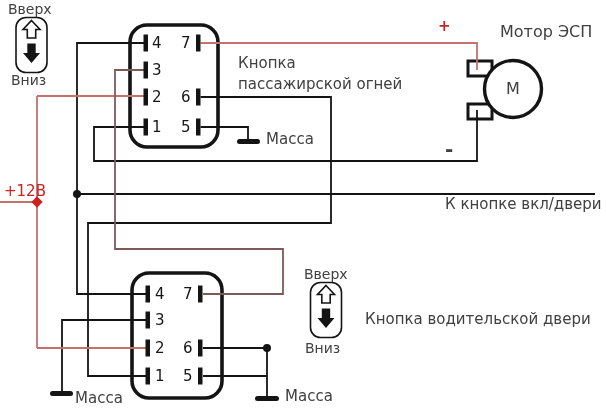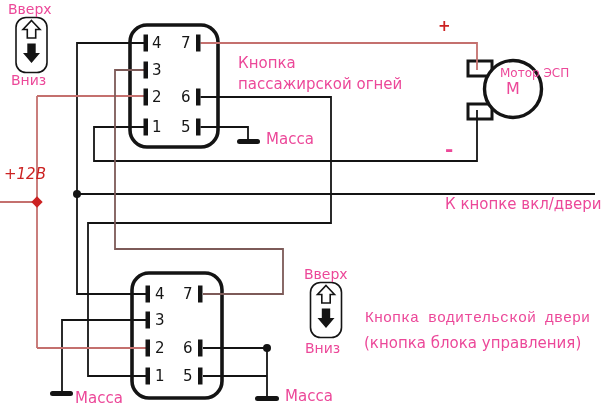--- a/index.html
+++ b/index.html
@@ -13,21 +13,21 @@
   .block{fill:#fff;stroke:var(--ink);stroke-width:3.6px;}
   .bar{fill:var(--ink);}
   .gnd{fill:var(--ink);}
   .dot{fill:var(--ink);}
   .node-red{fill:var(--accent-red);}
   .term{fill:#fff;stroke:var(--ink);stroke-width:3px;}
   .motor{fill:#fff;stroke:var(--ink);stroke-width:3.4px;}
   .wbox{fill:#fff;stroke:var(--ink);stroke-width:1.6px;}
   .arrow-up{fill:#fff;stroke:var(--ink);stroke-width:1.6px;}
   .arrow-down{fill:var(--ink);stroke:none;}
-  .t{position:absolute;font-size:15px;line-height:1.1;color:#ec4899;white-space:nowrap;}
+  .t{position:absolute;font-size:15px;line-height:1.1;color:#404040;white-space:nowrap;}
   .t.small{font-size:14px;}
   .t.red{color:var(--accent-red);}
   .t.bold{font-weight:bold;}
   .pin{position:absolute;font-size:15px;line-height:1.1;color:#161616;}
 </style>
 </head>
 <body>
 
 <div id="stage">
 
@@ -90,39 +90,38 @@
     <g transform="translate(294.5,265)">
       <rect class="wbox" x="16" y="17.5" width="31" height="55" rx="10"></rect>
       <path class="arrow-up" d="M31.5 20.5 L40 29.5 L35.7 29.5 L35.7 38 L27.3 38 L27.3 29.5 L23 29.5 Z"></path>
       <path class="arrow-down" d="M31.5 63 L40 53 L35.7 53 L35.7 43.5 L27.3 43.5 L27.3 53 L23 53 Z"></path>
     </g>
   </svg>
 
   <span class="t small" style="left:8px;top:2px;">Вверх</span>
   <span class="t small" style="left:11px;top:73px;">Вниз</span>
 
-  <span class="t red" style="left:4px;top:166px;font-style:italic;">+12В</span>
+  <span class="t red" style="left:4px;top:183px;">+12В</span>
 
   <span class="t" style="left:238px;top:55px;">Кнопка</span>
   <span class="t" style="left:238px;top:76px;">пассажирской огней</span>
 
   <span class="t" style="left:266px;top:131px;">Масса</span>
 
-  <span class="t" style="left:500px;top:23px;font-size:12px;margin-top:44px;">Мотор ЭСП</span>
+  <span class="t" style="left:500px;top:23px;font-size:16px;">Мотор ЭСП</span>
   <span class="t" style="left:506px;top:80px;font-size:16px;">М</span>
   <span class="t red bold" style="left:438px;top:18px;">+</span>
   <span class="t bold" style="left:445px;top:138px;font-size:20px;">-</span>
 
   <span class="t" style="left:445px;top:196px;">К кнопке вкл/двери</span>
 
   <span class="t small" style="left:304px;top:267px;">Вверх</span>
   <span class="t small" style="left:305px;top:341px;">Вниз</span>
 
-  <span class="t" style="left:365px;top:311px;font-family:Liberation Mono, monospace;">Кнопка водительской двери</span>
-  <span class="t" style="left:364px;top:335px;">(кнопка блока управления)</span>
+  <span class="t" style="left:365px;top:311px;">Кнопка водительской двери</span>
 
   <span class="t" style="left:75px;top:390px;">Масса</span>
   <span class="t" style="left:285px;top:388px;">Масса</span>
 
   <span class="pin" style="left:152px;top:35px;">4</span>
   <span class="pin" style="left:152px;top:62px;">3</span>
   <span class="pin" style="left:152px;top:89px;">2</span>
   <span class="pin" style="left:152px;top:119px;">1</span>
   <span class="pin" style="left:181px;top:35px;">7</span>
   <span class="pin" style="left:181px;top:89px;">6</span>

